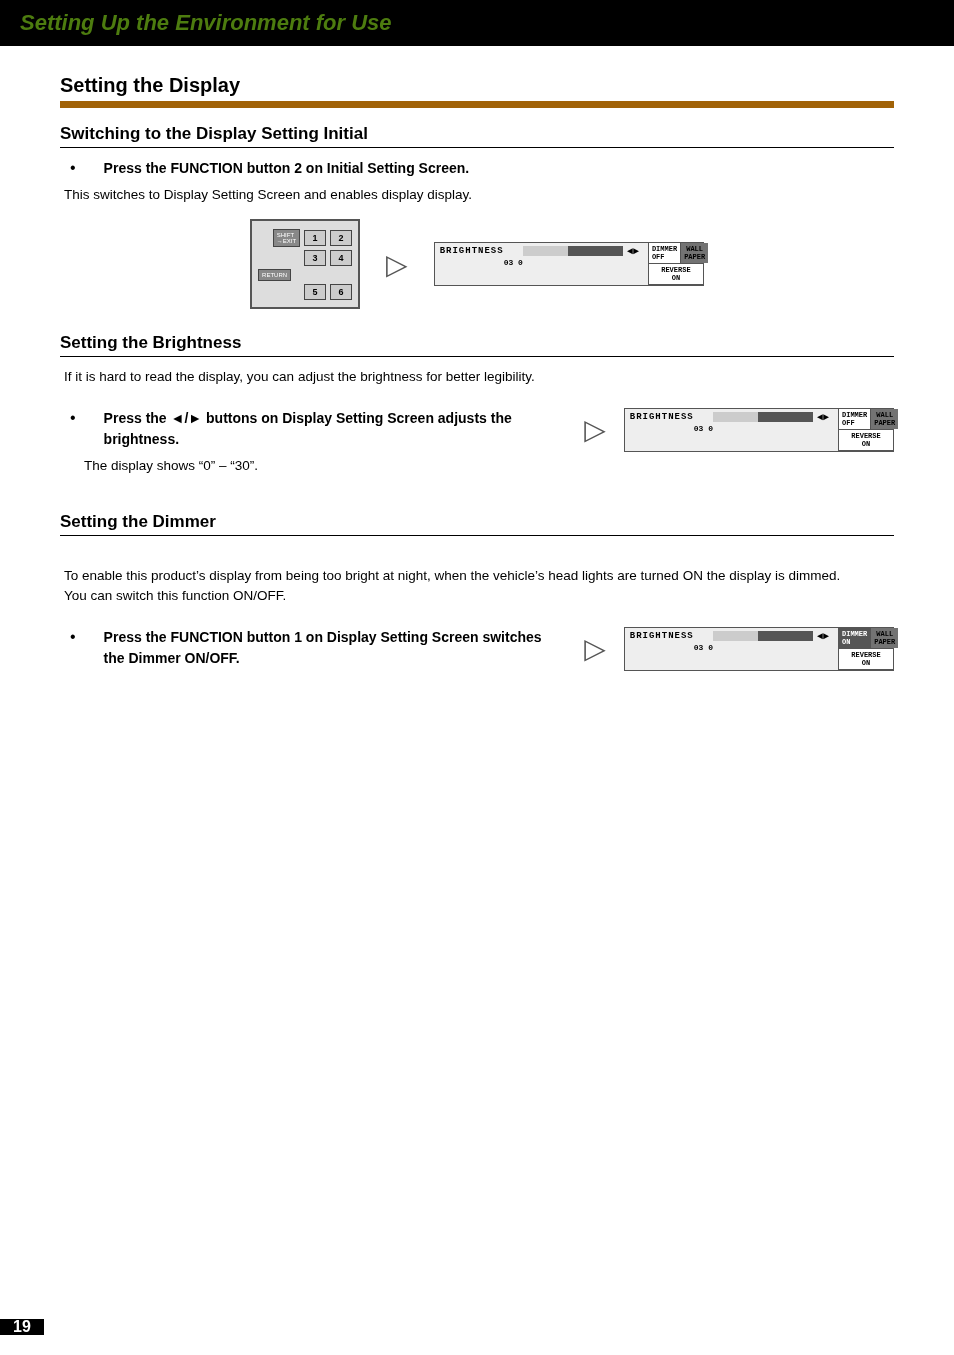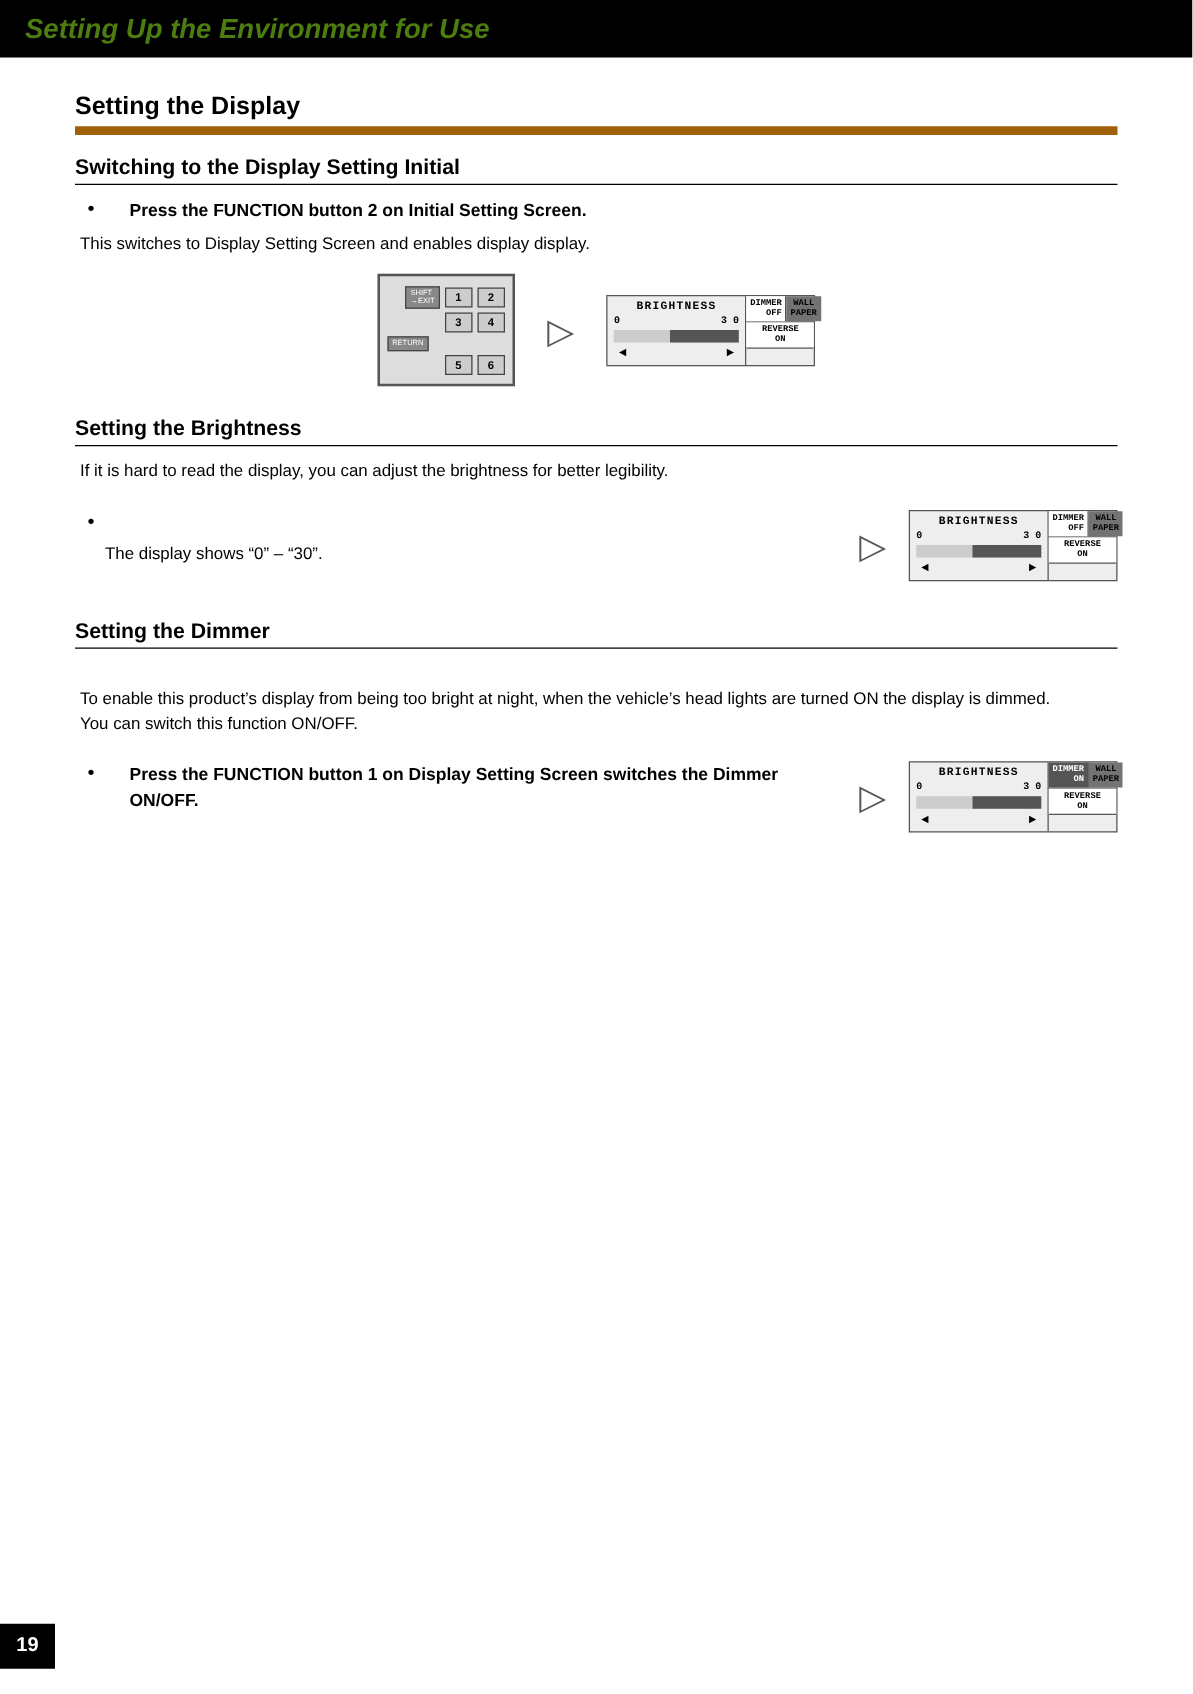--- a/index.html
+++ b/index.html
@@ -153,21 +153,21 @@
       flex-direction: row;
       font-size: 8px;
       font-weight: bold;
       font-family: 'Courier New', monospace;
     }
 
     .display-main {
       border-right: 1.5px solid #555;
       padding: 3px 5px;
       display: flex;
-      flex-direction: column;
+      flex-direction: row;
       justify-content: flex-start;
       min-width: 100px;
     }
 
     .display-brightness-label {
       font-size: 9px;
       font-weight: bold;
       letter-spacing: 1px;
       text-align: center;
       margin-bottom: 2px;
@@ -212,21 +212,21 @@
       flex-direction: row;
       border-bottom: 1.5px solid #555;
       flex: 1;
     }
 
     .display-dimmer-box {
       border-right: 1.5px solid #555;
       padding: 2px 3px;
       font-size: 7px;
       font-weight: bold;
-      text-align: right;
+      text-align: left;
       flex: 1;
       display: flex;
       flex-direction: column;
       align-items: center;
       justify-content: center;
       background: #fff;
     }
 
     .display-dimmer-box.active {
       background: #555;
@@ -263,21 +263,21 @@
       flex: 1;
     }
 
     .page-number {
       position: absolute;
       bottom: 20px;
       left: 0;
       background: #000;
       color: #fff;
       width: 44px;
-      height: 36px;
+      height: 16px;
       display: flex;
       align-items: center;
       justify-content: center;
       font-size: 16px;
       font-weight: bold;
     }
 
     .section-gap {
       margin-top: 24px;
     }
@@ -366,20 +366,21 @@
   </div>
 
   <div class="body-text">
     <span>If it is hard to read the display, you can adjust the brightness for better legibility.</span>
   </div>
 
   <div style="display:flex; align-items:flex-start; gap:20px; margin-top:10px;">
     <div style="flex:1;">
       <div class="bullet-point">
         <span class="bullet">•</span>
+        <p>Press the ◄/► buttons on Display Setting Screen adjusts the brightness.</p>
       </div>
       <div class="body-text" style="margin-left:24px;">
         <span>The display shows “0” – “30”.</span>
       </div>
     </div>
 
     <div style="display:flex; align-items:center; gap:10px; flex-shrink:0; margin-top:10px;">
       <div class="arrow-right">▷</div>
 
       <div class="display-screen">

